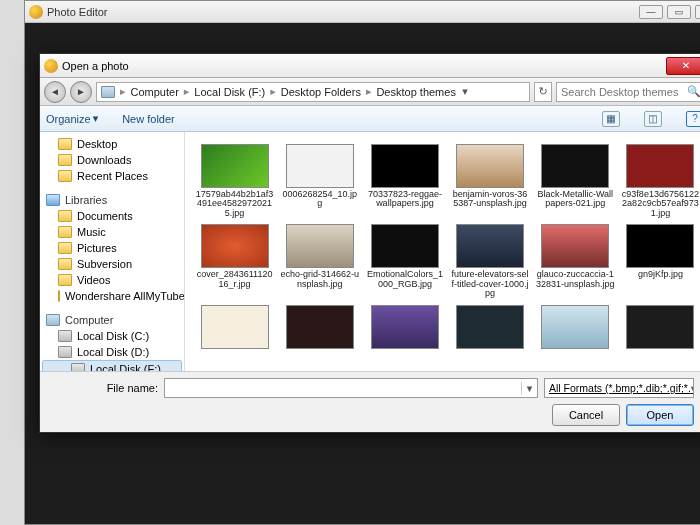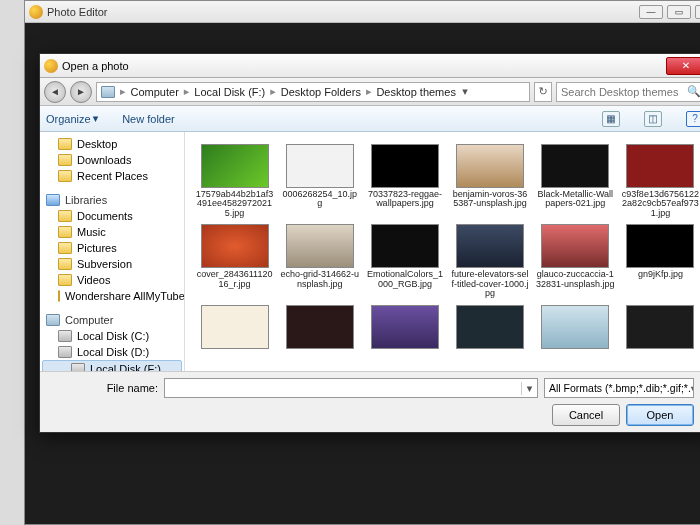--- a/index.html
+++ b/index.html
@@ -52,21 +52,21 @@
 .thumb .img { width: 68px; height: 44px; border: 1px solid #888; }
 .thumb .lbl { font-size: 9px; text-align: center; line-height: 1.05; margin-top: 2px; color: #222; word-break: break-all; max-height: 32px; overflow: hidden; }
 
 .bottombar { background: #f0f0f0; border-top: 1px solid #ccc; padding: 6px 16px; font-size: 11px; }
 .row { display: flex; align-items: center; gap: 6px; margin-bottom: 6px; }
 .row.last { margin-bottom: 0; justify-content: flex-end; }
 .fn-label { width: 102px; text-align: right; }
 .fn-combo { flex: 1; height: 20px; border: 1px solid #999; background: #fff; display: flex; align-items: center; }
 .fn-combo input { border: 0; outline: 0; flex: 1; padding: 0 4px; font-size: 11px; }
 .fn-combo .dd { width: 16px; text-align: center; border-left: 1px solid #ccc; cursor: pointer; color: #555; }
-.filter-combo { width: 150px; height: 20px; border: 1px solid #999; background: #fff; display: flex; align-items: center; padding: 0 4px; font-size: 10.5px; white-space: nowrap; overflow: hidden; cursor: pointer; }
+.filter-combo { width: 150px; height: 20px; border: 1px solid #999; background: #fff; display: flex; align-items: center; padding: 0 4px; font-size: 10.5px; white-space: nowrap; overflow: hidden; cursor: pointer; text-decoration: underline; }
 .filter-combo .dd { margin-left: auto; color: #555; }
 .dlg-btn { width: 68px; height: 22px; border: 1px solid #8a8a8a; background: linear-gradient(#fdfdfd,#e3e3e3); border-radius: 3px; font-size: 11px; cursor: pointer; }
 .dlg-btn.primary { border: 1px solid #3b7fc4; background: linear-gradient(#eaf4ff,#c9e2fb); box-shadow: 0 0 0 1px #7fb6ec inset; }
 
 .logo-icon { width: 14px; height: 14px; display: inline-block; background: radial-gradient(circle at 35% 35%, #ffd54a, #d4881c); border-radius: 50%; }
 </style>
 </head>
 <body>
 
 <div class="outer-window">

